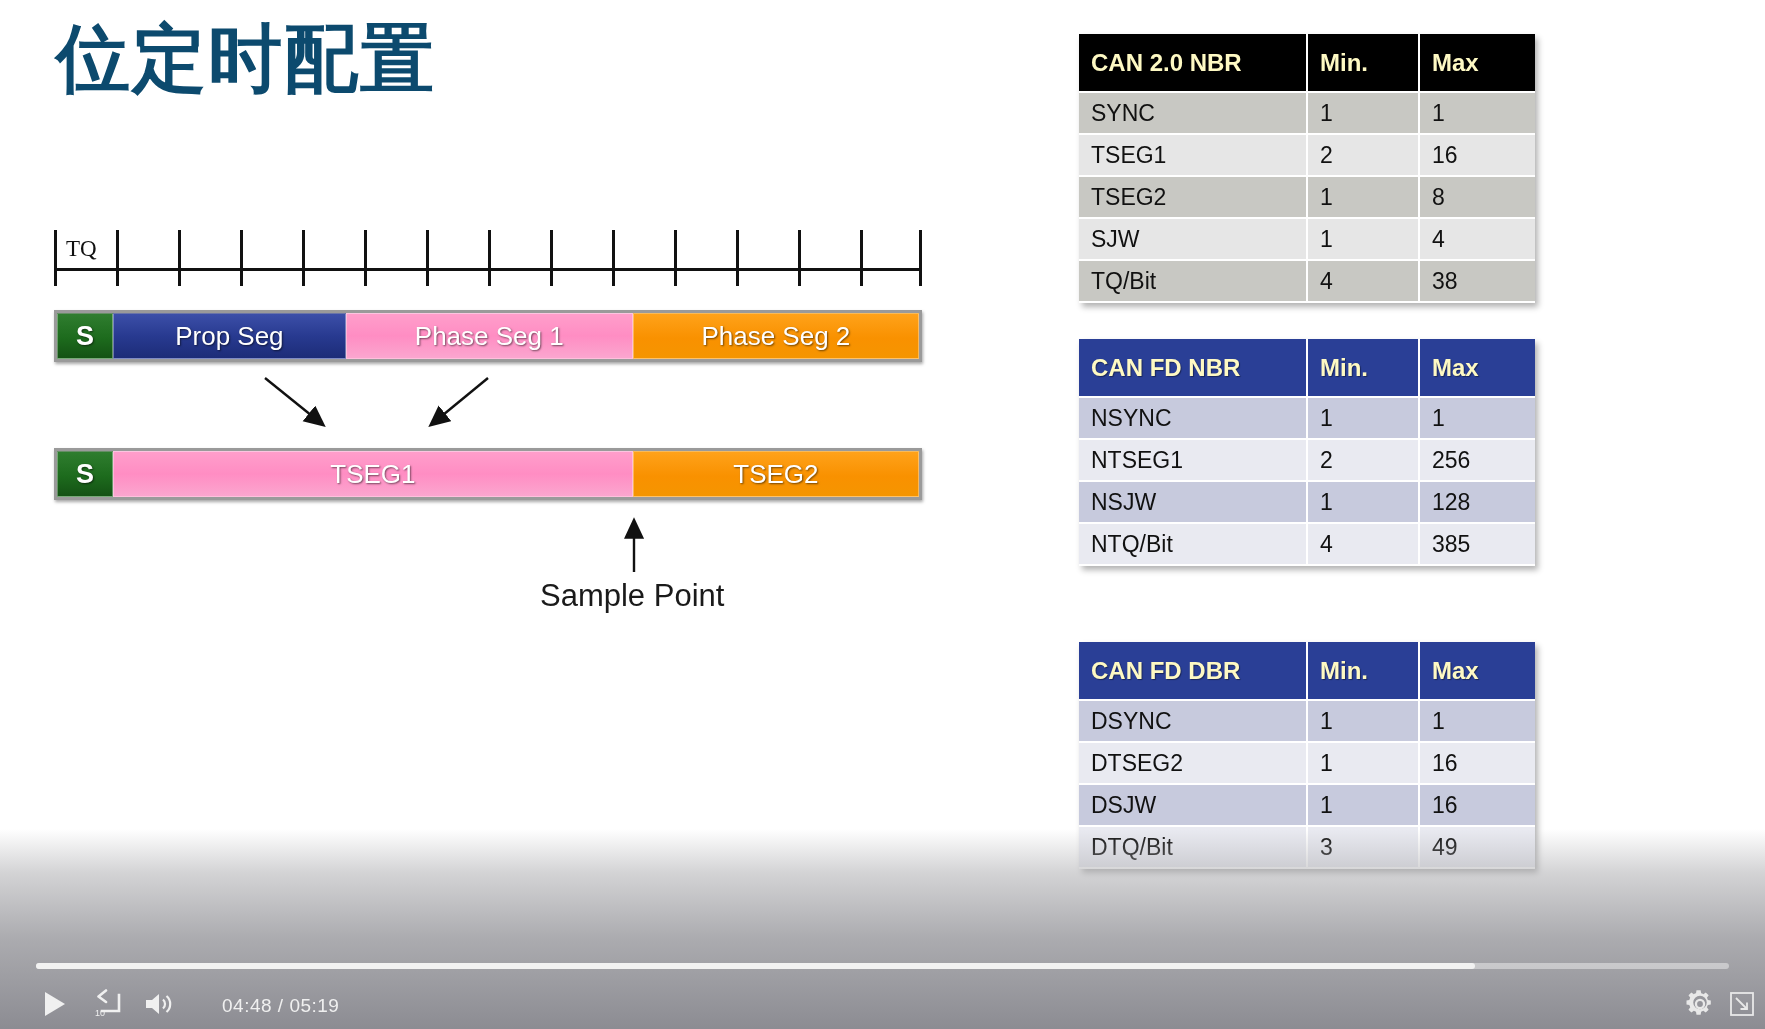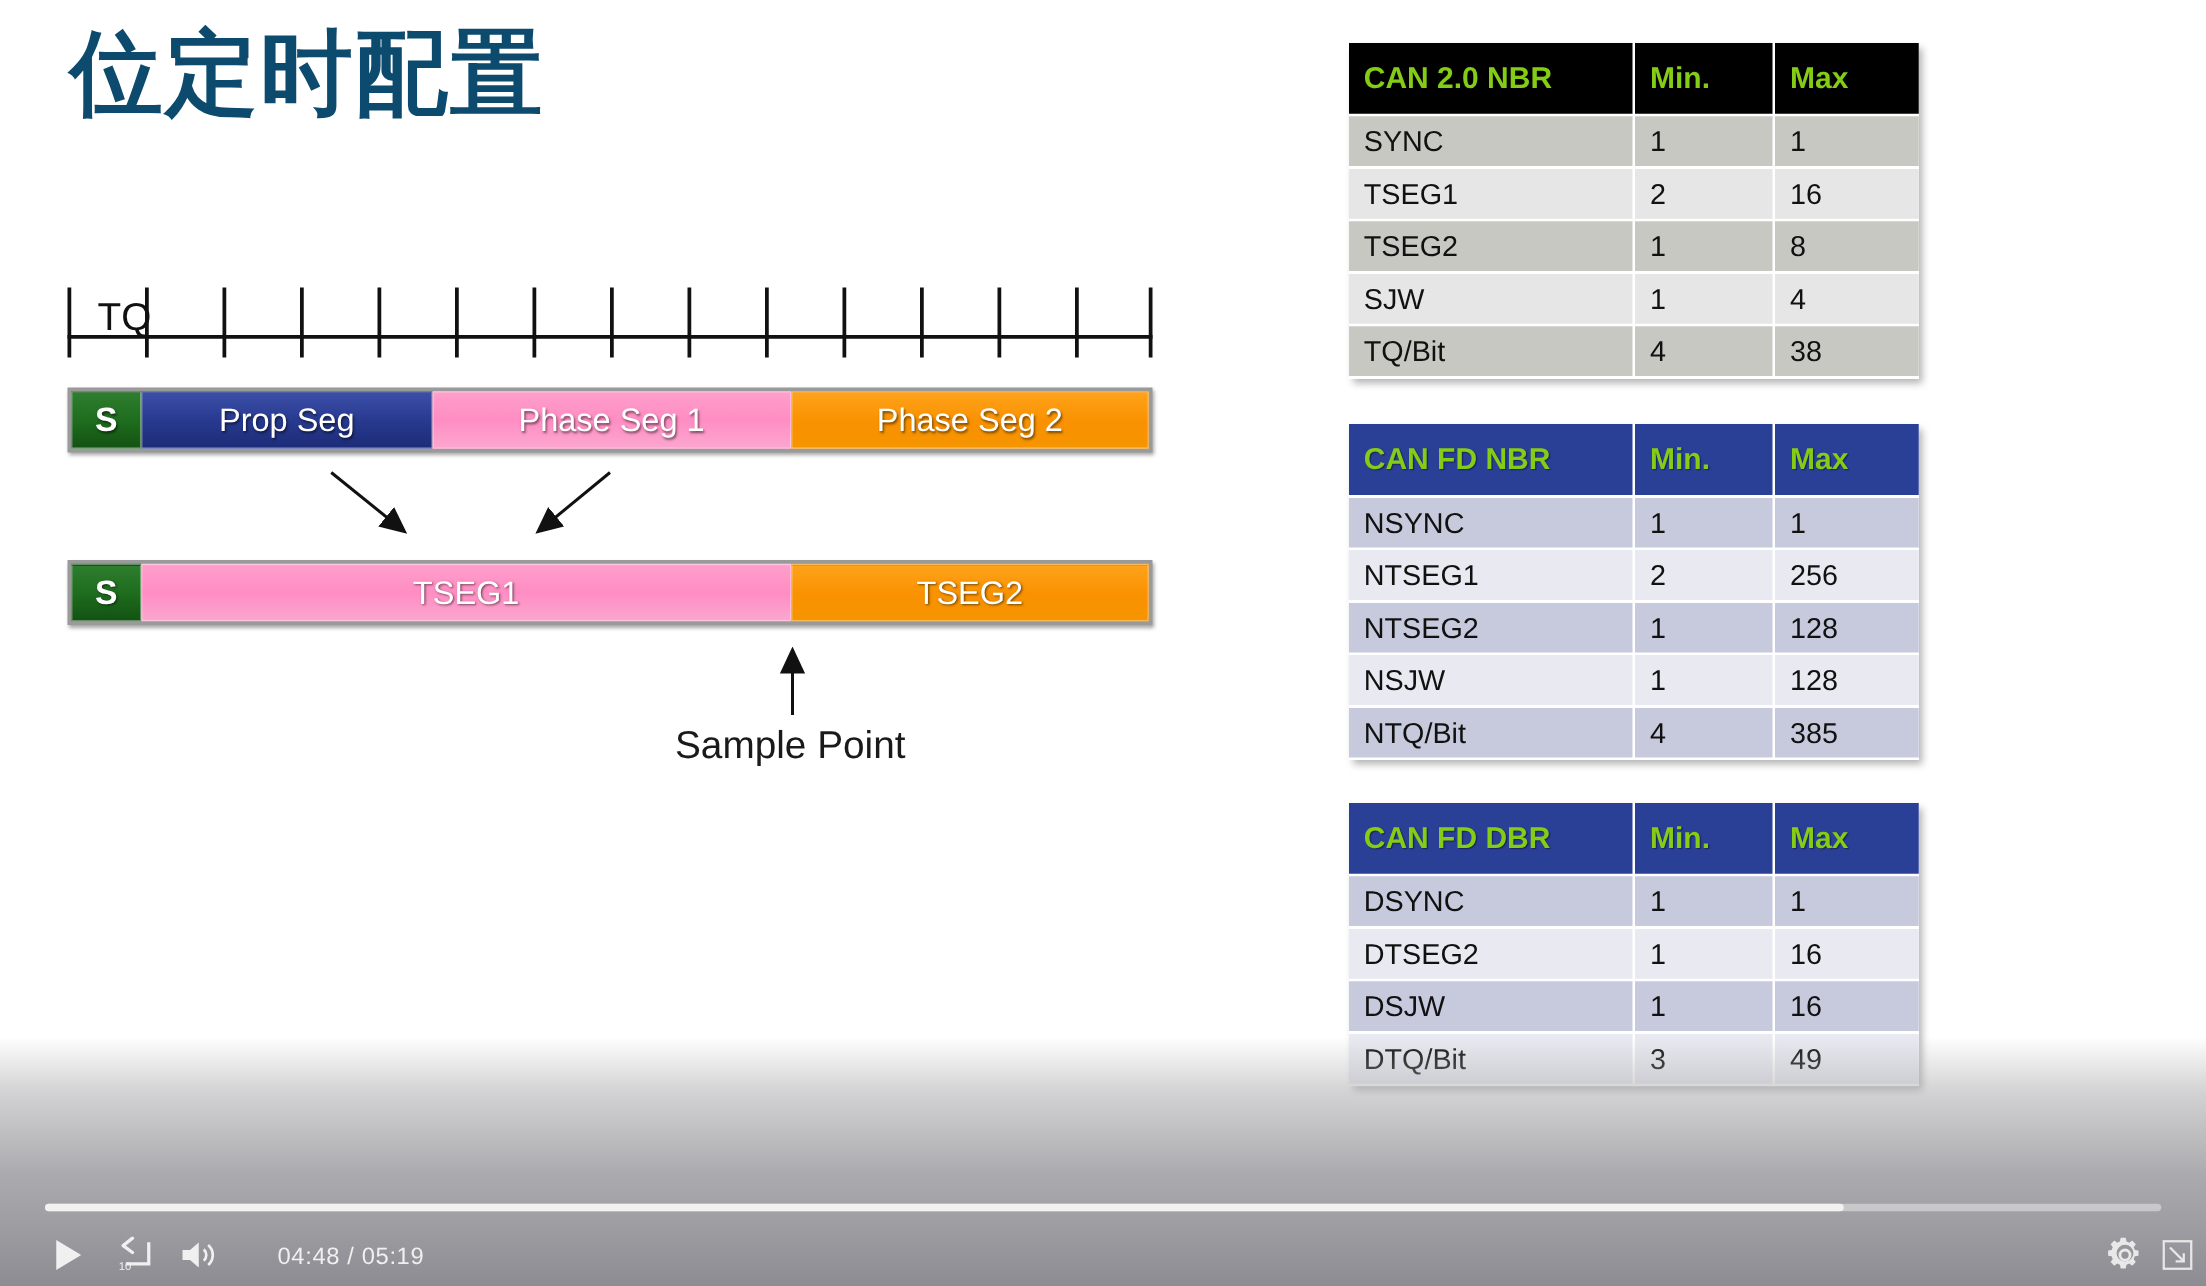--- a/index.html
+++ b/index.html
@@ -42,24 +42,24 @@
     background: #111;
   }
   .tq-tick {
     position: absolute;
     top: 0;
     width: 3px; height: 56px;
     background: #111;
   }
   #tq-label {
     position: absolute;
-    left: 24px; top: 6px;
-    font-size: 31px;
+    left: 12px; top: 6px;
+    font-size: 23px;
     color: #111;
-    font-family: Liberation Sans, sans-serif;
+    font-family: Liberation Serif, serif;
   }
 
   
   .bar-row {
     position: absolute;
     left: 54px;
     width: 868px;
     height: 52px;
     background: #9a9a9a;
     padding: 3px;
@@ -138,21 +138,21 @@
     text-align: left;
     font-weight: normal;
     border-right: 2px solid #ffffff;
     border-bottom: 2px solid #ffffff;
     white-space: nowrap;
     overflow: hidden;
   }
   .spec-table th:last-child, .spec-table td:last-child { border-right: none; }
   .spec-table th {
     font-weight: 700;
-    color: #84cc16;
+    color: #fef9c3;
     font-size: 24px;
     height: 58px;
     text-shadow: 1px 1px 1px rgba(0,0,0,0.4);
   }
   .col-name  { width: 228px; }
   .col-min   { width: 112px; }
   .col-max   { width: 116px; }
 
   
   .hdr-black th { background: #000000; }
@@ -326,25 +326,20 @@
         <td>NSYNC</td>
         <td>1</td>
         <td>1</td>
       </tr>
       <tr>
         <td>NTSEG1</td>
         <td>2</td>
         <td>256</td>
       </tr>
       <tr>
-        <td>NTSEG2</td>
-        <td>1</td>
-        <td>128</td>
-      </tr>
-      <tr>
         <td>NSJW</td>
         <td>1</td>
         <td>128</td>
       </tr>
       <tr>
         <td>NTQ/Bit</td>
         <td>4</td>
         <td>385</td>
       </tr>
     </tbody>

